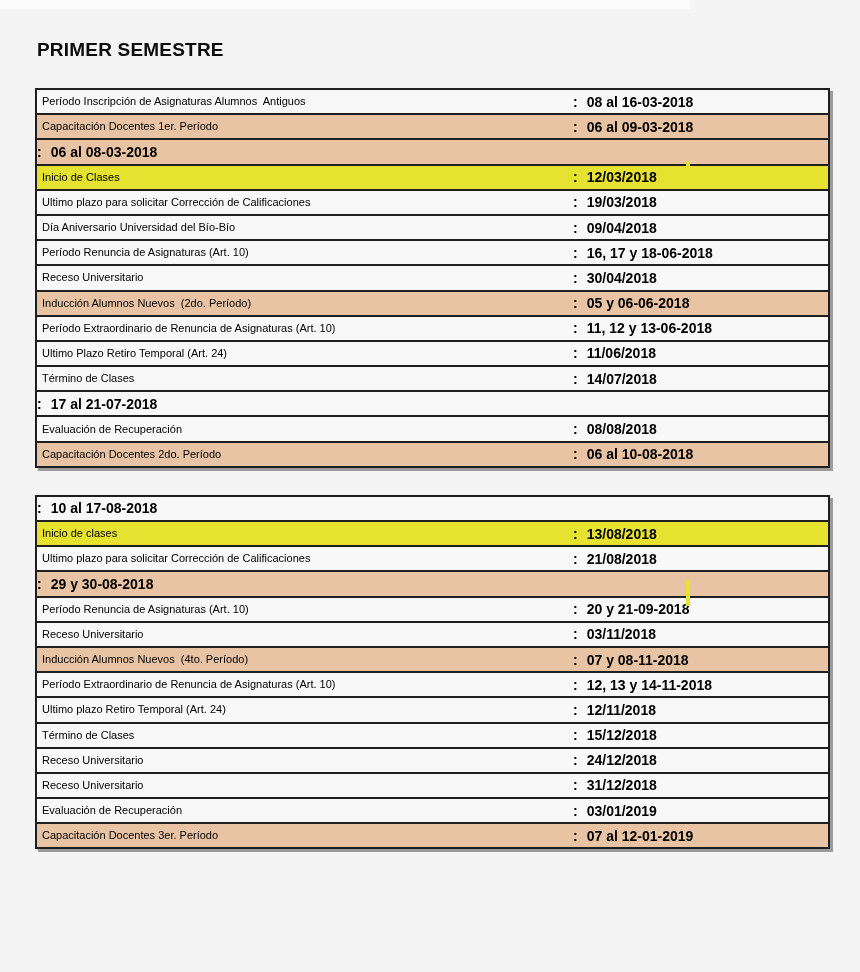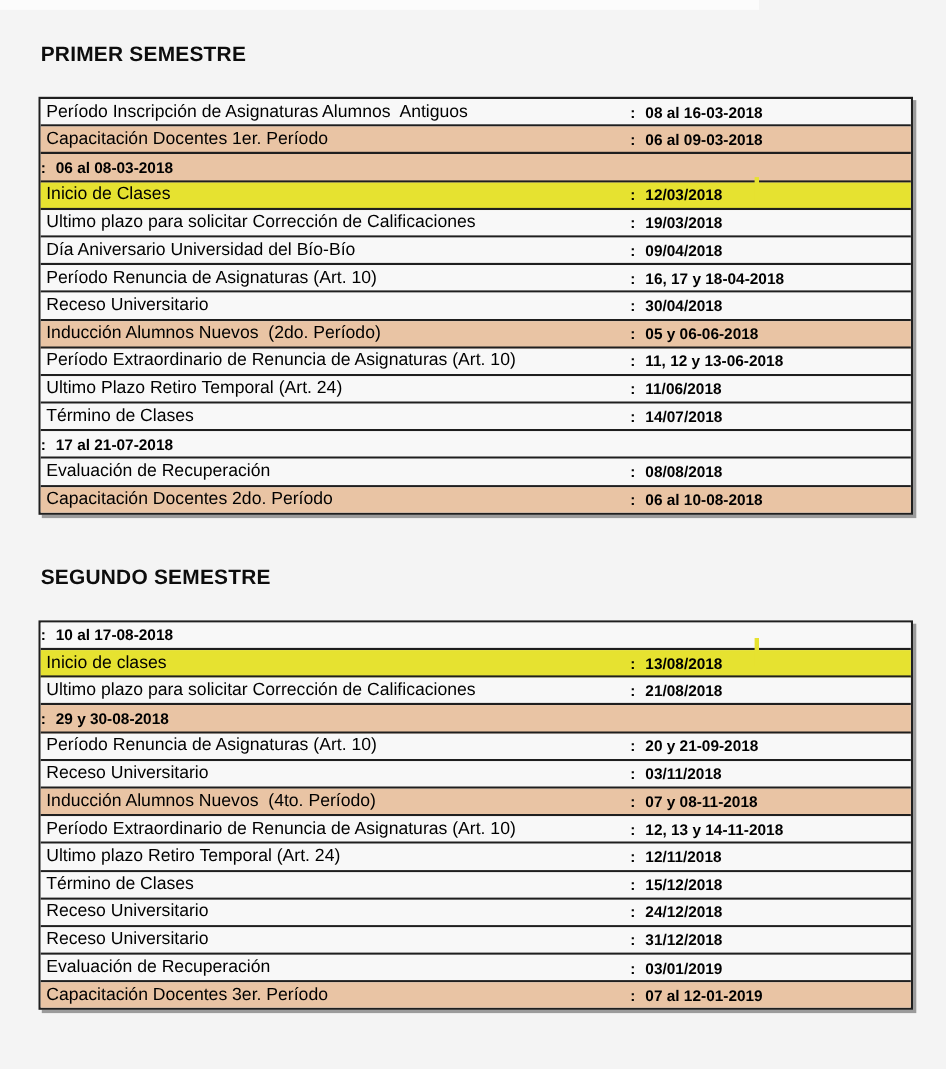--- a/index.html
+++ b/index.html
@@ -48,21 +48,21 @@
     background: var(--row-bg, #f8f8f8);
   }
   .row:last-child {
     border-bottom: none;
   }
   .row.hl-salmon { background: var(--salmon, #e9c4a4); }
   .row.hl-yellow { background: var(--yellow, #e6e230); }
   .cell.label {
     flex: 0 0 531px;
     padding-left: 5px;
-    font-size: 16px;
+    font-size: 11px;
     white-space: pre;
     overflow: hidden;
     line-height: 1;
   }
   .cell.value {
     flex: 1;
     display: flex;
     align-items: center;
     font-size: 14px;
     font-weight: bold;
@@ -112,21 +112,21 @@
       <div class="row">
         <div class="cell label">Ultimo plazo para solicitar Corrección de Calificaciones</div>
         <div class="cell value"><span class="colon">:</span><span class="date">19/03/2018</span></div>
       </div>
       <div class="row">
         <div class="cell label">Día Aniversario Universidad del Bío-Bío</div>
         <div class="cell value"><span class="colon">:</span><span class="date">09/04/2018</span></div>
       </div>
       <div class="row">
         <div class="cell label">Período Renuncia de Asignaturas (Art. 10)</div>
-        <div class="cell value"><span class="colon">:</span><span class="date">16, 17 y 18-04-2018</span></div>
+        <div class="cell value"><span class="colon">:</span><span class="date">16, 17 y 18-06-2018</span></div>
       </div>
       <div class="row">
         <div class="cell label">Receso Universitario</div>
         <div class="cell value"><span class="colon">:</span><span class="date">30/04/2018</span></div>
       </div>
       <div class="row hl-salmon">
         <div class="cell label">Inducción Alumnos Nuevos  (2do. Período)</div>
         <div class="cell value"><span class="colon">:</span><span class="date">05 y 06-06-2018</span></div>
       </div>
       <div class="row">
@@ -147,21 +147,20 @@
       <div class="row">
         <div class="cell label">Evaluación de Recuperación</div>
         <div class="cell value"><span class="colon">:</span><span class="date">08/08/2018</span></div>
       </div>
       <div class="row hl-salmon">
         <div class="cell label">Capacitación Docentes 2do. Período</div>
         <div class="cell value"><span class="colon">:</span><span class="date">06 al 10-08-2018</span></div>
       </div>
     </div>
 
-  <h2 class="sem-title second">SEGUNDO SEMESTRE</h2>
 
   <div class="cal-table">
       <div class="row">
         <div class="cell value"><span class="colon">:</span><span class="date">10 al 17-08-2018</span></div>
       </div>
       <div class="row hl-yellow">
         <div class="cell label">Inicio de clases</div>
         <div class="cell value"><span class="colon">:</span><span class="date">13/08/2018</span></div>
       </div>
       <div class="row">

